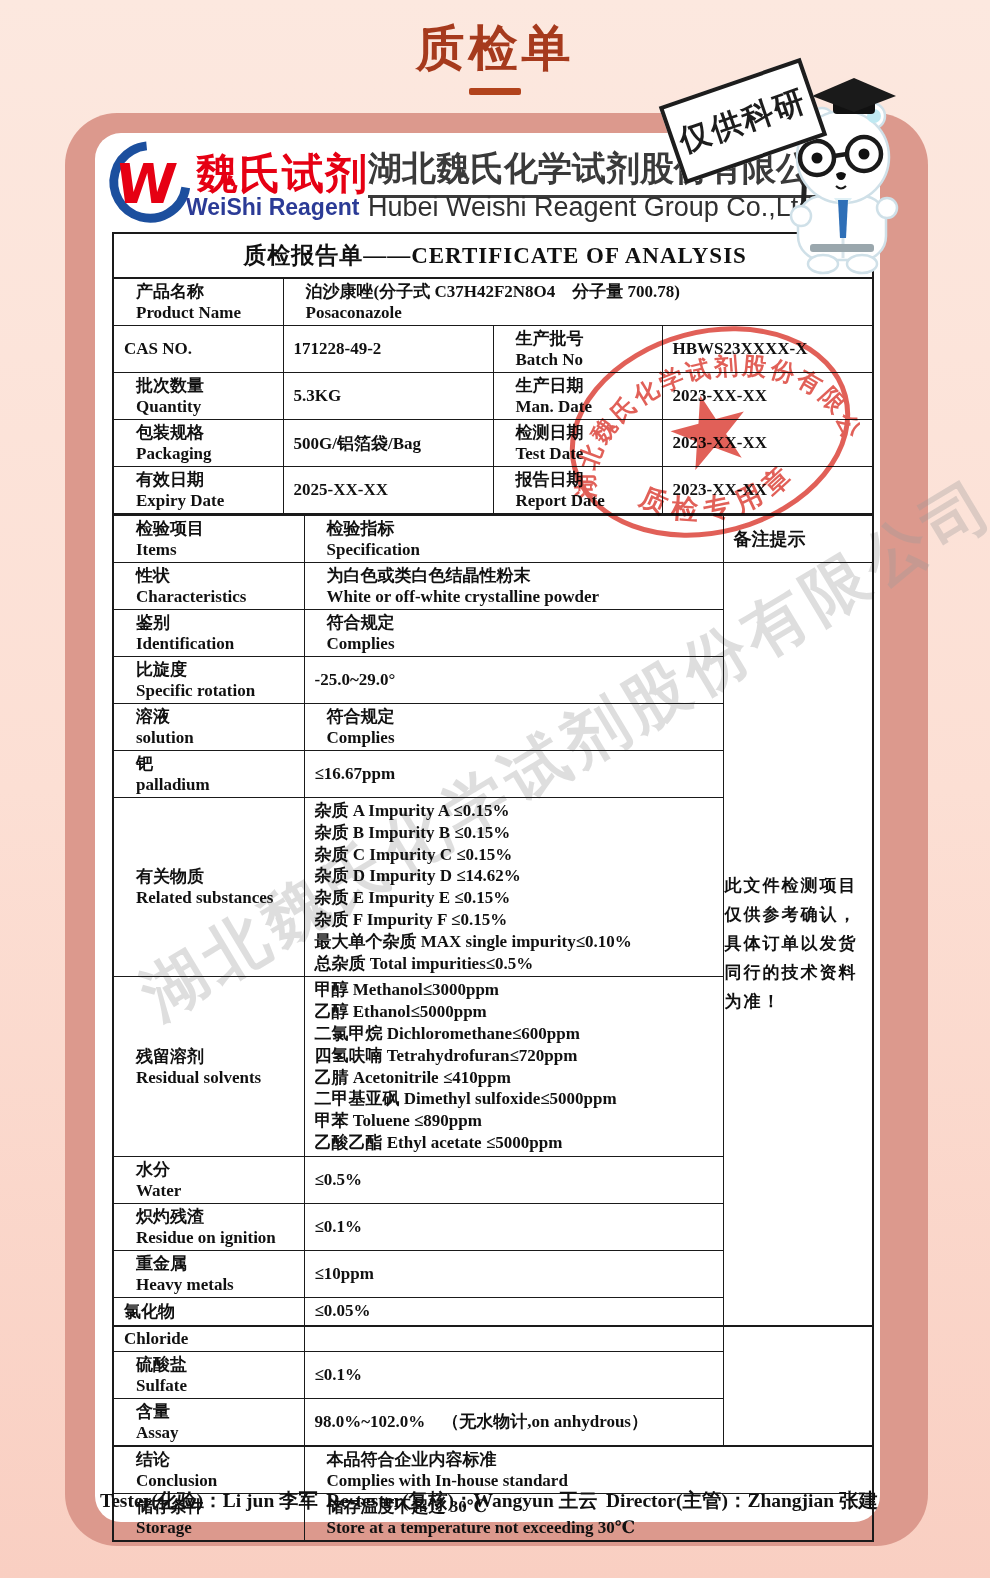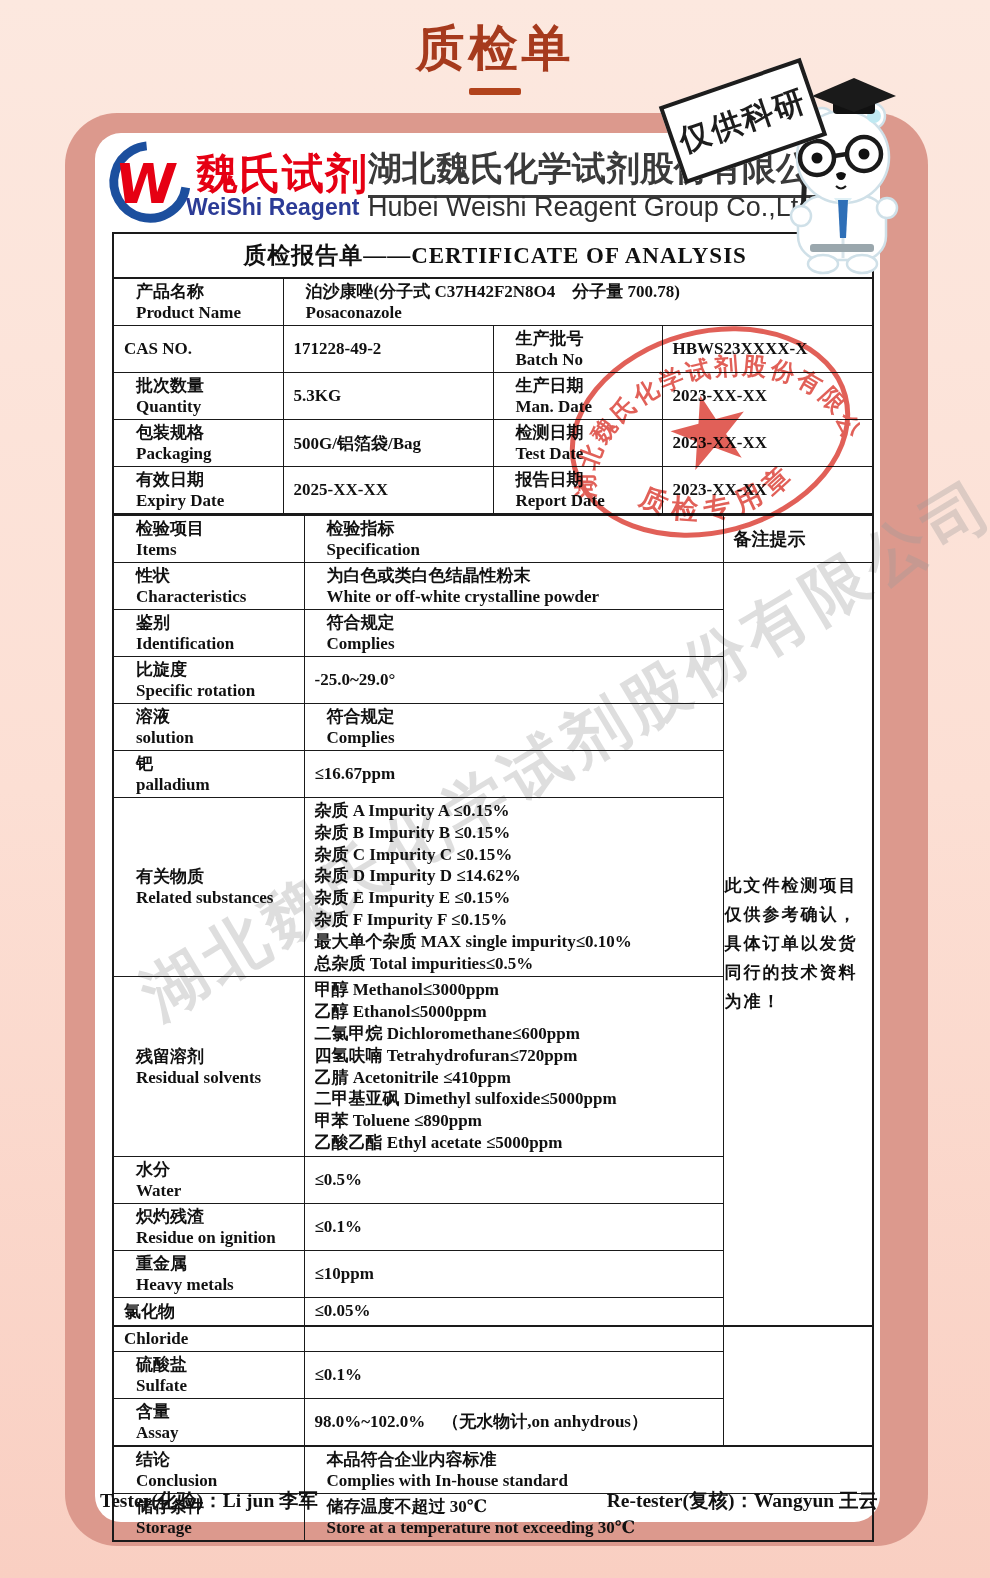--- a/index.html
+++ b/index.html
@@ -347,20 +347,21 @@
           <div>Store at a temperature not exceeding 30℃</div>
         </td>
       </tr>
     </tbody>
       </table>
   </div>
 
   <div class="footer">
     <span>Tester(化验)：Li jun 李军</span>
     <span>Re-tester(复核)：Wangyun 王云</span>
+    <span>Director(主管)：Zhangjian 张建</span>
   </div>
 
   <svg class="stamp" width="300" height="220" viewBox="0 0 300 220">
     <defs>
       <path id="arcTop" d="M 22 148 A 128 92 0 1 1 278 148" fill="none"></path>
       <path id="arcBot" d="M 58 148 A 95 62 0 0 0 242 148" fill="none"></path>
     </defs>
     <g transform="rotate(-15 150 110)" fill="#dd4a41">
       <ellipse cx="150" cy="110" rx="140" ry="100" fill="none" stroke="#dd4a41" stroke-width="5"></ellipse>
       <text font-family="'Liberation Sans','DejaVu Sans',sans-serif" font-size="24" font-weight="bold" letter-spacing="3">

